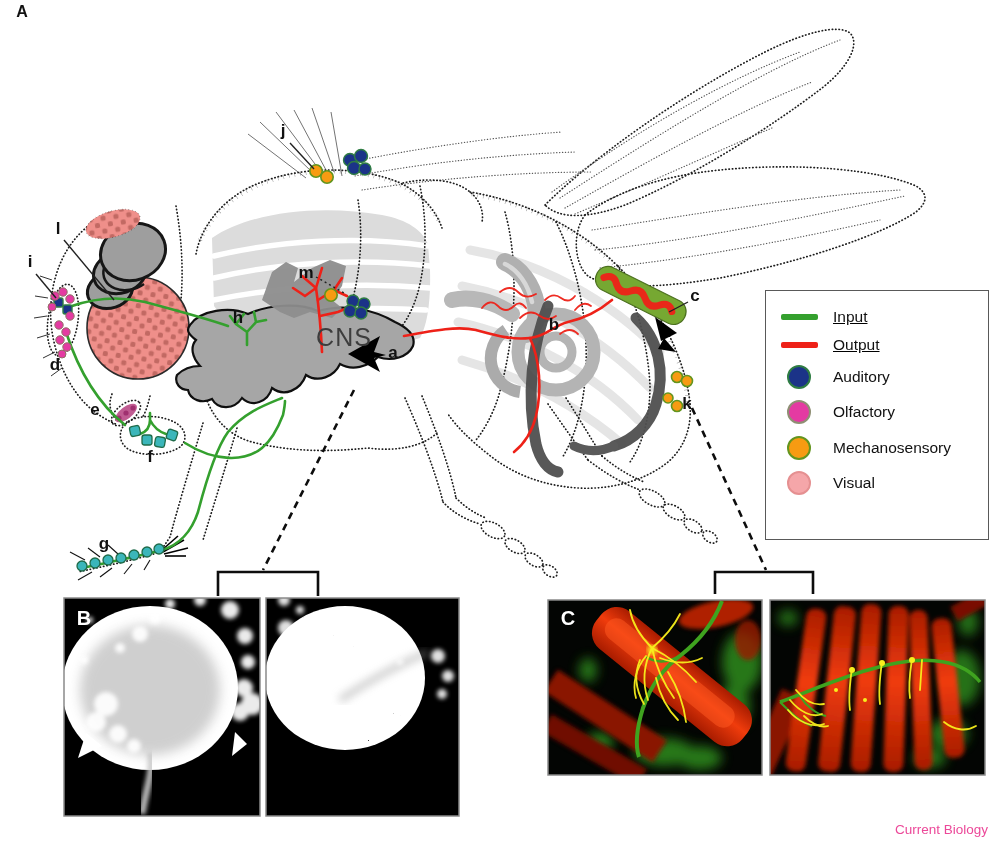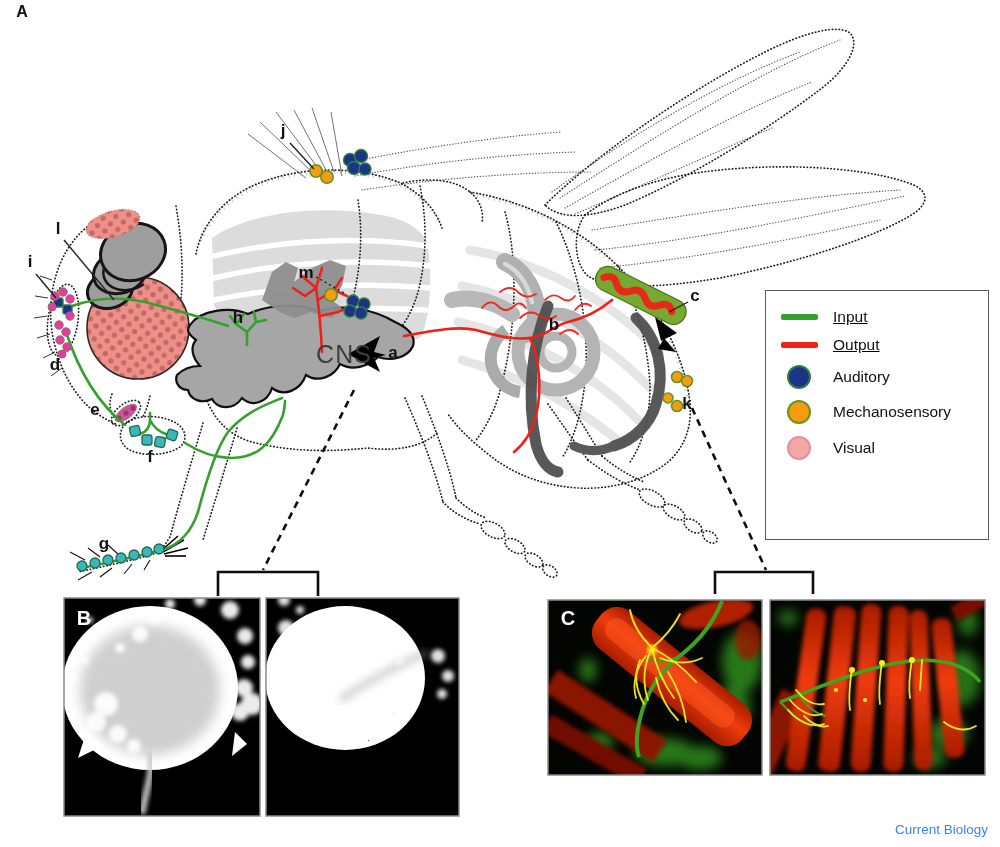--- a/index.html
+++ b/index.html
@@ -5,21 +5,21 @@
   html,body{margin:0;padding:0;background:#fff;}
   #fig{position:relative;width:1000px;height:847px;background:#fff;overflow:hidden;
        font-family:"Liberation Sans",sans-serif;}
   #art{position:absolute;left:0;top:0;}
   .lbl{position:absolute;transform:translate(-50%,-50%);font-weight:bold;font-size:17px;
        color:#111;line-height:1;white-space:nowrap;}
   .panelA{font-size:16px;}
   .panelWhite{color:#fff;font-size:20px;}
   .cnsTxt{position:absolute;transform:translate(-50%,-50%);font-size:25px;color:#3d3d3d;
        letter-spacing:1px;line-height:1;}
-  .journal{position:absolute;right:12px;top:822px;font-size:13.5px;color:#3b82f6;}
+  .journal{position:absolute;right:12px;top:822px;font-size:13.5px;color:#ec4899;}
   
   .legend{position:absolute;left:765px;top:290px;width:224px;height:250px;
        border:1.5px solid #595959;background:#fff;box-sizing:border-box;padding-top:12px;}
   .lg-row{display:flex;align-items:center;}
   .lg-row.line{height:28px;text-decoration:underline;}
   .lg-row.dot{height:35.5px;}
   .lg-sw{width:42px;display:flex;justify-content:center;margin-left:12px;flex:none;}
   .lg-line{width:37px;height:6.5px;border-radius:2px;}
   .lg-dot{width:20px;height:20px;border-radius:50%;border:2px solid #666;box-sizing:content-box;}
   .lg-txt{margin-left:13px;font-size:15.5px;color:#111;}
@@ -494,21 +494,21 @@
   <span class="lbl" style="left:95px;top:409px;">e</span>
   <span class="lbl" style="left:150px;top:456px;">f</span>
   <span class="lbl" style="left:104px;top:543px;">g</span>
   <span class="lbl" style="left:238px;top:317px;">h</span>
   <span class="lbl" style="left:306px;top:272px;">m</span>
   <span class="lbl" style="left:393px;top:352px;">a</span>
   <span class="lbl" style="left:554px;top:324px;">b</span>
   <span class="lbl" style="left:695px;top:295px;">c</span>
   <span class="lbl" style="left:687px;top:403px;">k</span>
   <span class="lbl" style="left:283px;top:130px;">j</span>
-  <span class="cnsTxt" style="left:344px;top:337px;margin-top:17px;">CNS</span>
+  <span class="cnsTxt" style="left:344px;top:337px;">CNS</span>
   <span class="lbl panelWhite" style="left:84px;top:618px;">B</span>
   <span class="lbl panelWhite" style="left:568px;top:618px;">C</span>
   <span class="journal">Current Biology</span>
 
   <div class="legend">
     <div class="lg-row line">
       <span class="lg-sw">
           <span class="lg-line" style="background-color: rgb(52, 160, 46);"></span>
         </span>
       <span class="lg-txt">Input</span>
@@ -520,20 +520,26 @@
       <span class="lg-txt">Output</span>
     </div>
     <div class="lg-row dot">
       <span class="lg-sw">
           <span class="lg-dot" style="background-color: rgb(27, 51, 136); border-color: rgb(47, 125, 67);"></span>
         </span>
       <span class="lg-txt">Auditory</span>
     </div>
     <div class="lg-row dot">
       <span class="lg-sw">
+          <span class="lg-dot" style="background-color: rgb(228, 58, 162); border-color: rgb(143, 143, 116);"></span>
+        </span>
+      <span class="lg-txt">Olfactory</span>
+    </div>
+    <div class="lg-row dot">
+      <span class="lg-sw">
           <span class="lg-dot" style="background-color: rgb(247, 155, 18); border-color: rgb(99, 149, 31);"></span>
         </span>
       <span class="lg-txt">Mechanosensory</span>
     </div>
     <div class="lg-row dot">
       <span class="lg-sw">
           <span class="lg-dot" style="background-color: rgb(245, 166, 169); border-color: rgb(229, 144, 145);"></span>
         </span>
       <span class="lg-txt">Visual</span>
     </div>

